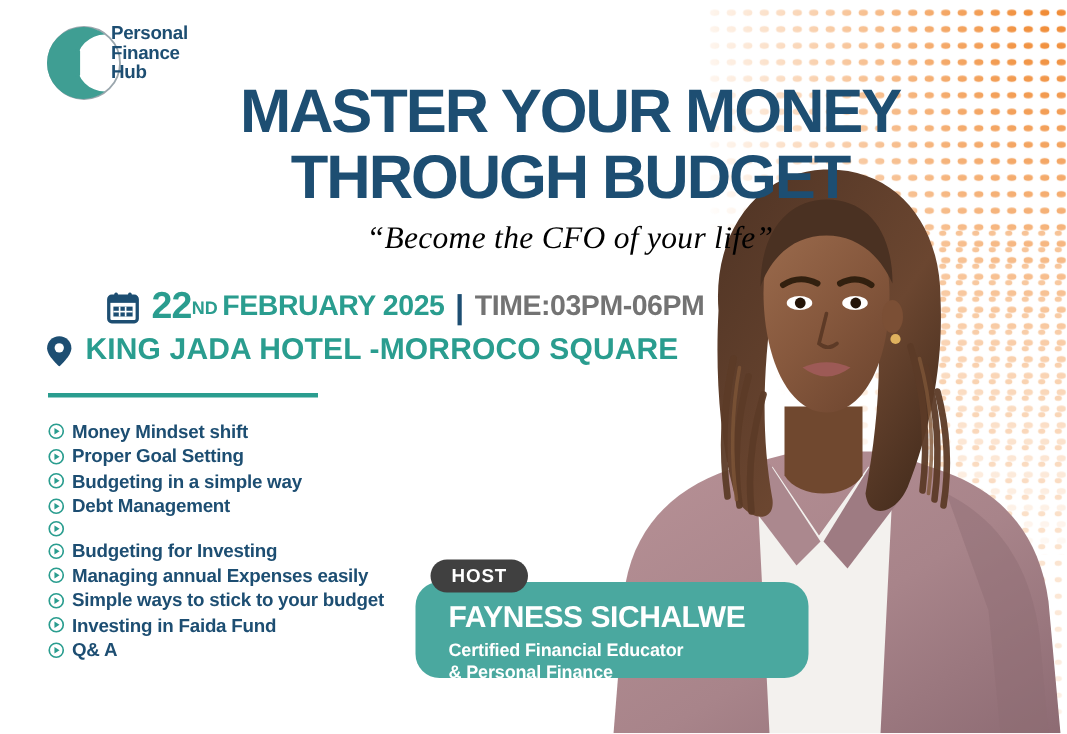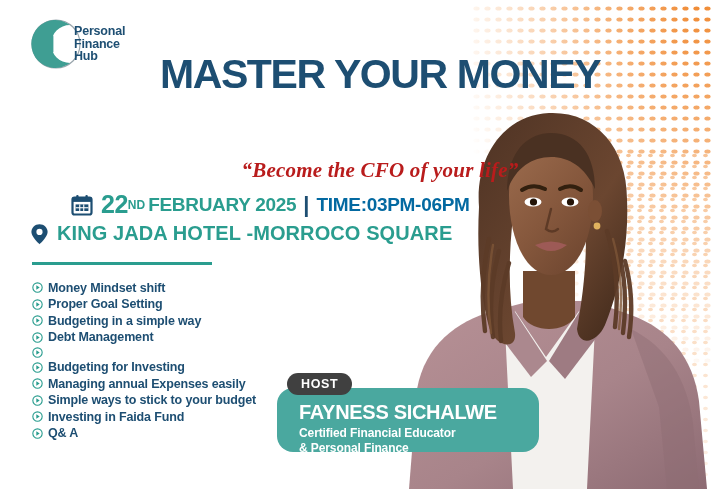--- a/index.html
+++ b/index.html
@@ -34,21 +34,21 @@
     pointer-events:none;
     z-index:1;
   }
 
   
   .logo {
     position:absolute;
     left:30px; top:16px;
     width:108px; height:56px;
     z-index:6;
-    display:flex; align-items:center;
+    display:flex; 
   }
   .logo-mark { position:relative; width:52px; height:52px; flex:0 0 52px; }
   .logo-text {
     margin-left:-8px;
     font-size:12.5px;
     font-weight:bold;
     line-height:1.03;
     color:#1d4e72;
     letter-spacing:-0.2px;
     z-index:2;
@@ -65,28 +65,28 @@
   .headline .line {
     font-size:41px;
     font-weight:bold;
     color:#1d4e72;
     letter-spacing:-1.4px;
     line-height:1.08;
     white-space:nowrap;
   }
   .tagline {
     position:absolute;
-    left:115px; top:158px;
+    left:115px; top:146px;
     width:530px;
     text-align:center;
     font-family:"Liberation Serif", serif;
     font-style:italic;
-    font-weight:bold;
+    font-weight:normal;
     font-size:21px;
-    color:#b91c1c;
+    color:#000000;
     letter-spacing:0.2px;
     z-index:5;
   }
 
   
   .meta-date {
     position:absolute;
     left:30px; top:190px;
     display:flex; align-items:center;
     z-index:5;
@@ -112,21 +112,21 @@
   .date-rest {
     font-size:19px; font-weight:bold;
     color:#2a9d8f; letter-spacing:-0.3px;
   }
   .date-bar {
     color:#1d4e72; font-size:22px; font-weight:bold;
     margin:0 7px;
   }
   .date-time {
     font-size:19px; font-weight:bold;
-    color:#0369a1; letter-spacing:-0.3px;
+    color:#737373; letter-spacing:-0.3px;
   }
   .loc-text {
     font-size:20px; font-weight:bold;
     color:#2a9d8f; letter-spacing:0.1px;
   }
 
   
   .covered {
     position:absolute;
     left:32px; top:258px;
@@ -244,20 +244,21 @@
     </div>
     <div class="logo-text">
       <div>Personal</div>
       <div>Finance</div>
       <div>Hub</div>
     </div>
   </div>
 
   <div class="headline">
     <div class="line">MASTER YOUR MONEY</div>
+    <div class="line">THROUGH BUDGET</div>
   </div>
   <div class="tagline">“Become the CFO of  your life”</div>
 
   <div class="meta-date">
     <svg class="ic" width="22" height="22" viewBox="0 0 22 22">
       <rect x="1.5" y="3.5" width="19" height="17" rx="2" fill="none" stroke="#1d4e72" stroke-width="2.2"></rect>
       <rect x="1.5" y="3.5" width="19" height="4.4" fill="#1d4e72"></rect>
       <rect x="5.2" y="1" width="2.4" height="4.2" rx="1.1" fill="#1d4e72"></rect>
       <rect x="14.4" y="1" width="2.4" height="4.2" rx="1.1" fill="#1d4e72"></rect>
       <rect x="4.6" y="10.4" width="12.8" height="6.6" fill="#1d4e72"></rect>

